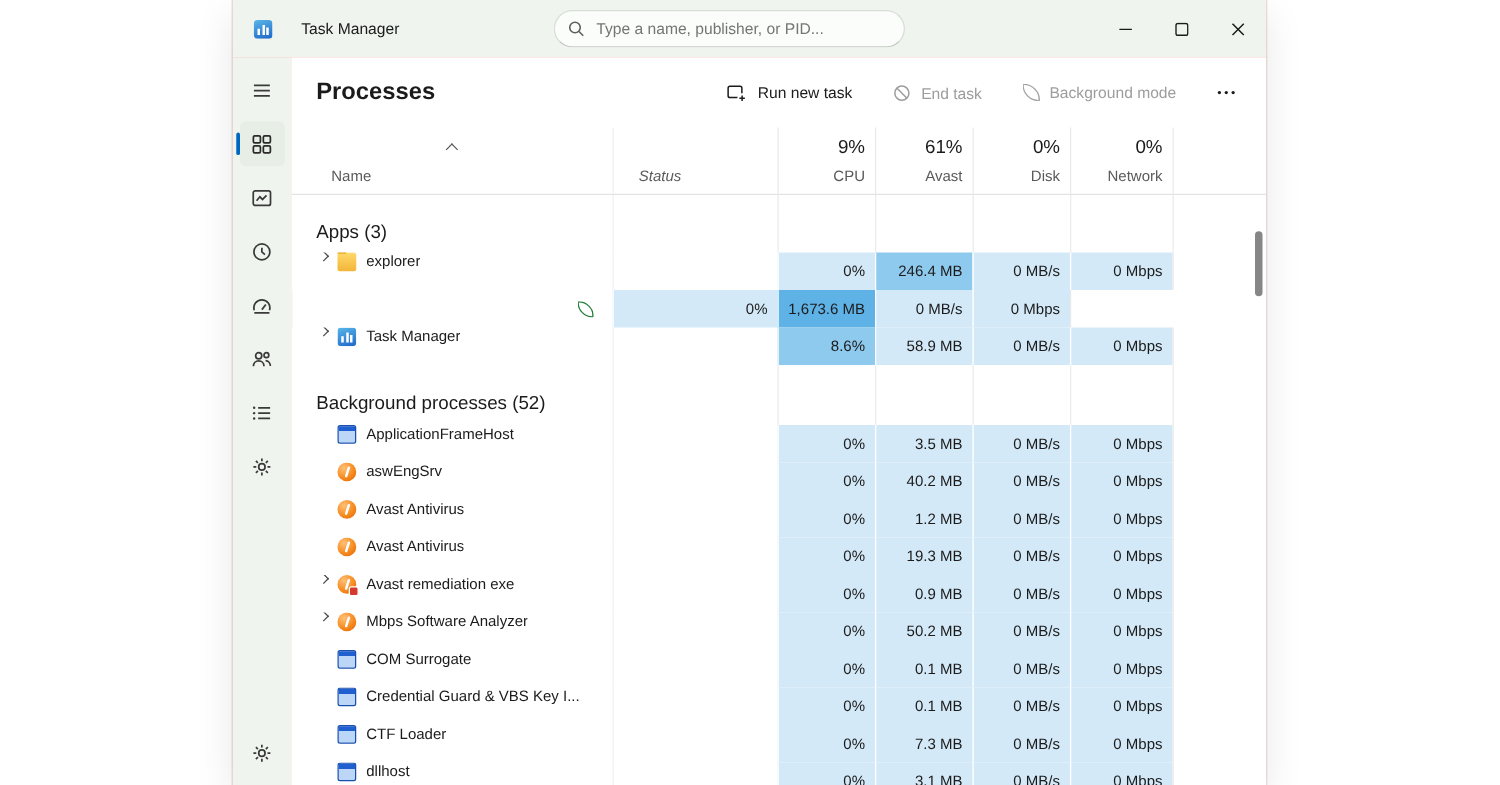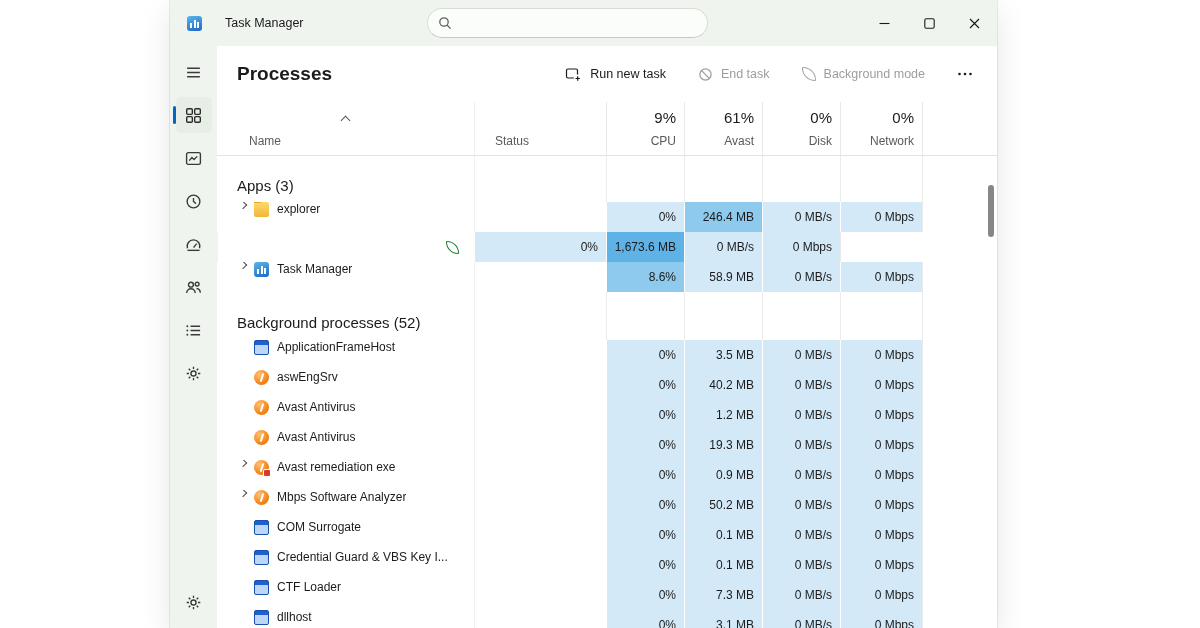--- a/index.html
+++ b/index.html
@@ -6,21 +6,21 @@
   body {
     font-family: "Liberation Sans", "DejaVu Sans", sans-serif;
     background: #ffffff;
     width: 1200px; height: 628px;
     overflow: hidden;
   }
   .stage { position: relative; width: 1200px; height: 628px; }
 
   
   .tm-window {
-    position: absolute; left: 170px; top: 0;
+    position: absolute; left: 186px; top: 0;
     width: 827px; height: 628px;
     background: #fca5a5;
     box-shadow: 0 0 0 1px rgba(0,0,0,0.07), 0 10px 30px rgba(0,0,0,0.10);
     overflow: hidden;
   }
 
   
   .titlebar {
     position: absolute; left: 0; top: 0; right: 0; height: 46px;
     background: #eff5ee;
@@ -71,30 +71,30 @@
     position: absolute; left: 47px; top: 46px; right: 0; bottom: 0;
     background: #fff; overflow: hidden;
   }
   .toolbar {
     height: 56px; display: flex; align-items: center;
     padding: 0 24px 0 20px;
   }
   .page-title { font-size: 19px; font-weight: 700; color: #1b1b1b; }
   .tb-actions { margin-left: auto; display: flex; align-items: center; gap: 32px; }
   .tb-btn { display: flex; align-items: center; gap: 8px; font-size: 12.5px; color: #1b1b1b; }
-  .tb-btn.disabled { color: #9d9d9d; }
+  .tb-btn.disabled { color: #9d9d9d; align-items: flex-end; }
 
   
   .grid-row { display: grid; grid-template-columns: 257px 132px 78px 78px 78px 82px 1fr; }
 
   .col-header { height: 54px; border-bottom: 1px solid #e4e4e4; }
   .col-header .h-name { position: relative; padding: 0 0 7px 20px; display: flex; align-items: flex-end; }
   .sort-chevron { position: absolute; top: 8px; left: 50%; margin-left: -4px; }
   .h-label { font-size: 12px; color: #5a5a5a; margin-left: 12px; }
-  .col-header .h-status { padding: 0 0 7px 8px; display: flex; align-items: flex-end; border-left: 1px solid #efefef; }
+  .col-header .h-status { padding: 0 0 7px 8px; display: flex; align-items: flex-end; border-left: 1px solid #efefef; font-style: italic; }
   .h-num {
     display: flex; flex-direction: column; justify-content: space-between; align-items: flex-end;
     padding: 7px 8px 7px 0; border-left: 1px solid #e9e9e9;
   }
   .h-num .pct { font-size: 15px; color: #1b1b1b; }
   .h-num .lbl { font-size: 12px; color: #5a5a5a; }
   .h-filler { border-left: 1px solid #e9e9e9; }
 
   .tbody { position: relative; }
   .spacer-row { height: 12px; }
@@ -195,20 +195,21 @@
 
     <div class="titlebar">
       <span class="app-icon proc-icon icon-taskmgr"></span>
       <span class="app-title">Task Manager</span>
 
       <div class="searchbox">
         <svg width="14" height="14" viewBox="0 0 14 14">
           <circle cx="6" cy="6" r="4.2" fill="none" stroke="#5f5f5f" stroke-width="1.3"></circle>
           <path d="M9.2 9.2 L12.6 12.6" stroke="#5f5f5f" stroke-width="1.3"></path>
         </svg>
+        <input type="text" placeholder="Type a name, publisher, or PID..." style="">
       </div>
 
       <div class="caption-buttons">
         <div class="cap-btn">
           <svg width="11" height="11" viewBox="0 0 11 11">
             <path d="M0.5 5.5 H10.5" stroke="#1b1b1b" stroke-width="1.1"></path>
           </svg>
         </div>
         <div class="cap-btn">
           <svg width="11" height="11" viewBox="0 0 11 11">

